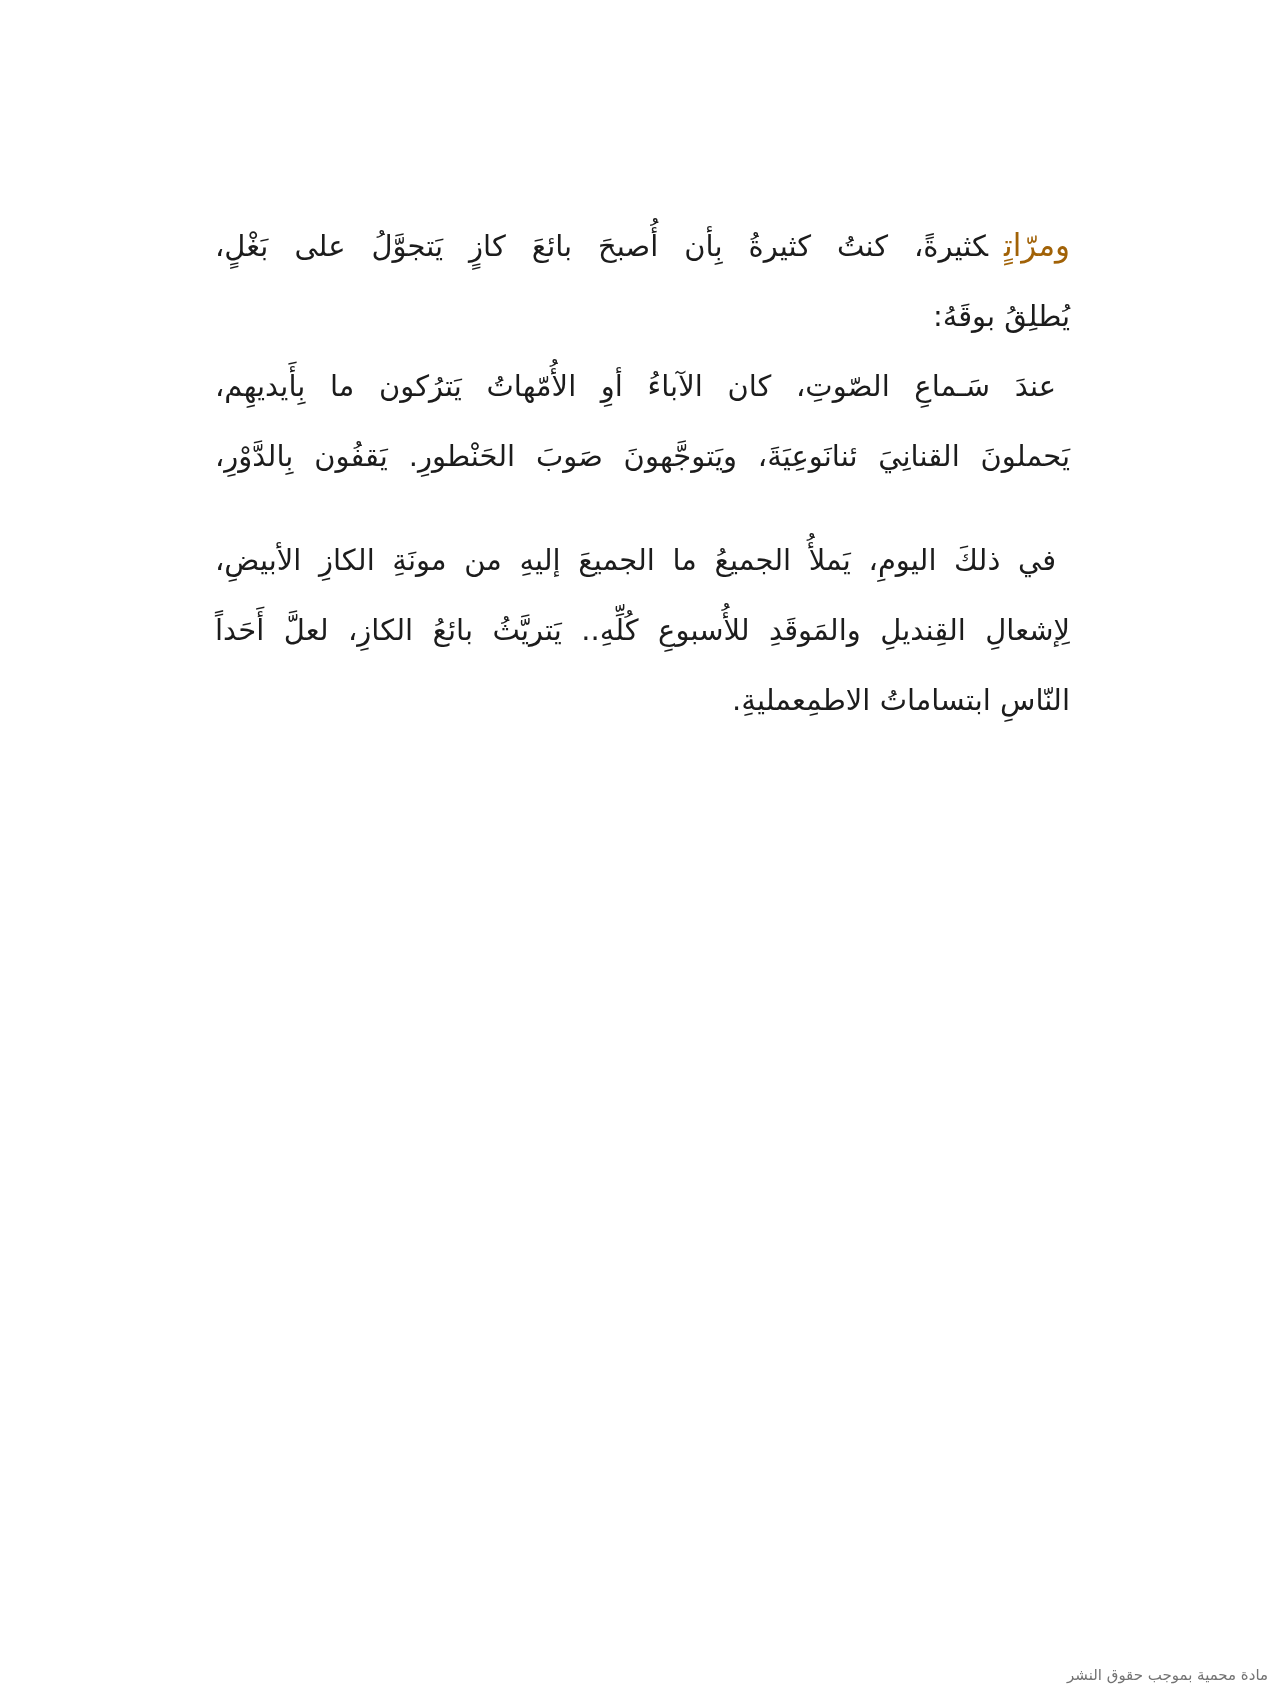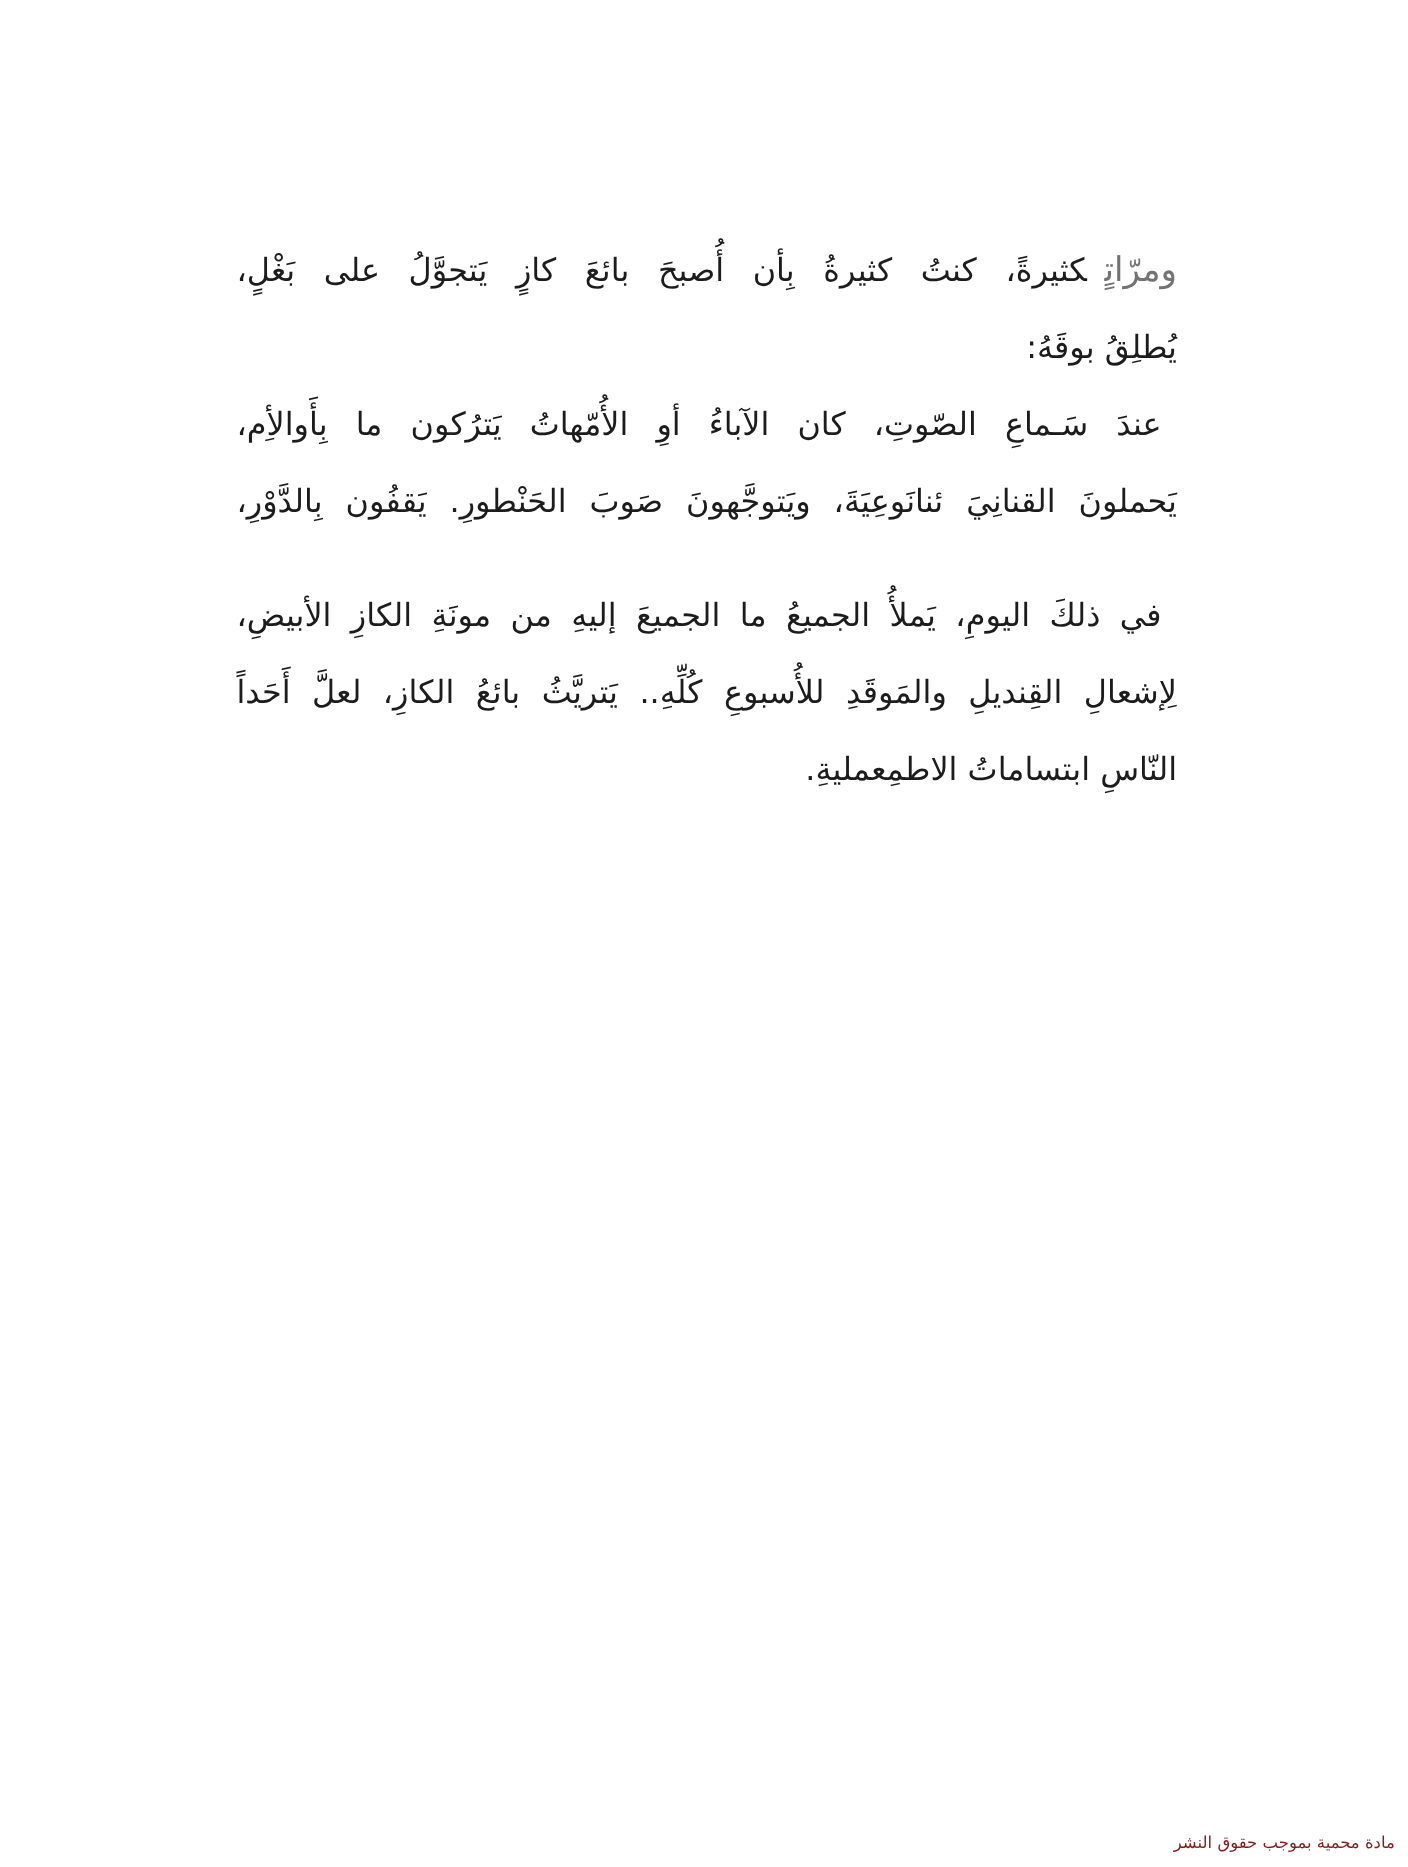--- a/index.html
+++ b/index.html
@@ -32,61 +32,61 @@
     text-align: justify;
     text-align-last: justify;
     text-justify: inter-word;
   }
   .line-last {
     text-align: center;
     text-align-last: right;
   }
   .line-indent { padding-right: 14px; }
   .opening-word {
-    color: #737373;
+    color: #a16207;
     letter-spacing: 5px;
     margin-left: 16px;
     font-size: 31px;
   }
   .horn-quote {
     margin: 33px 0 30px 0;
     font-size: 33px;
     line-height: 70px;
     font-weight: bold;
     color: #9a9a9a;
     text-align: center;
     text-align-last: center;
     letter-spacing: 1px;
   }
   .watermark {
     position: absolute;
     right: 12px;
     bottom: 13px;
     font-size: 15px;
-    color: #7f1d1d;
+    color: #737373;
     direction: rtl;
   }
 </style>
 </head>
 <body>
 
 <div class="page">
 
   <div class="text-block">
 
     <div class="para para-1">
       <div class="line">
         <span class="opening-word">ومرّاتٍ</span><span>كثيرةً، كنتُ كثيرةُ بِأن أُصبحَ بائعَ كازٍ يَتجوَّلُ على بَغْلٍ،</span>
       </div>
       <div class="line line-last">يُطلِقُ بوقَهُ:</div>
     </div>
 
 
     <div class="para para-2">
-      <div class="line line-indent">عندَ سَـماعِ الصّوتِ، كان الآباءُ أوِ الأُمّهاتُ يَترُكون ما بِأَوالأِم،</div>
+      <div class="line line-indent">عندَ سَـماعِ الصّوتِ، كان الآباءُ أوِ الأُمّهاتُ يَترُكون ما بِأَيديهِم،</div>
       <div class="line">يَحملونَ القنانِيَ ئنانَوعِيَةَ، ويَتوجَّهونَ صَوبَ الحَنْطورِ. يَقفُون بِالدَّوْرِ،</div>
     </div>
 
     <div class="para para-3">
       <div class="line line-indent">في ذلكَ اليومِ، يَملأُ الجميعُ ما الجميعَ إليهِ من مونَةِ الكازِ الأبيضِ،</div>
       <div class="line">لِإشعالِ القِنديلِ والمَوقَدِ للأُسبوعِ كُلِّهِ.. يَتريَّثُ بائعُ الكازِ، لعلَّ أَحَداً</div>
       <div class="line line-last">النّاسِ ابتساماتُ الاطمِعمليةِ.</div>
     </div>
 
   </div>

